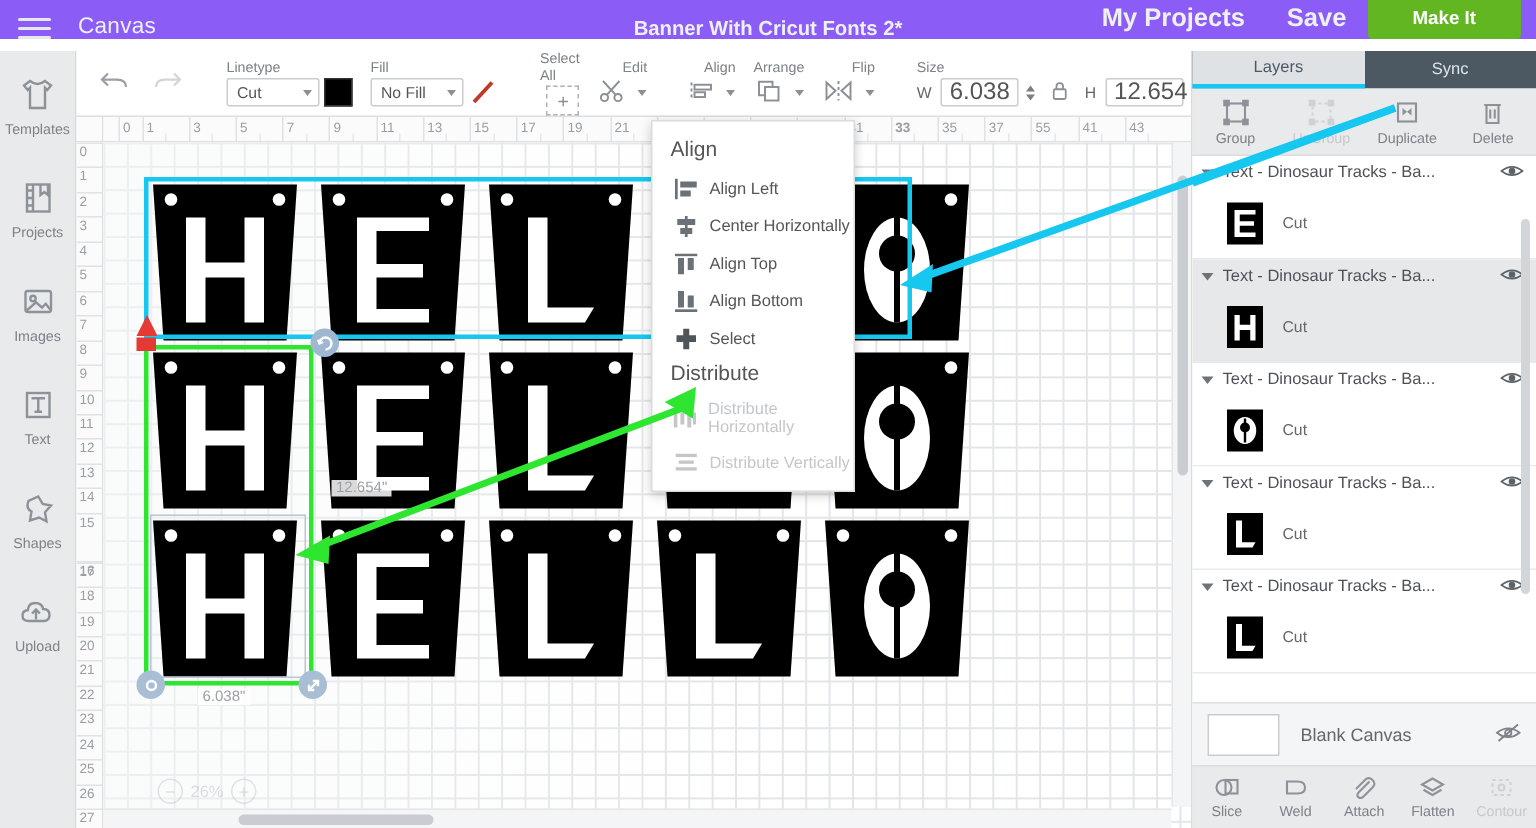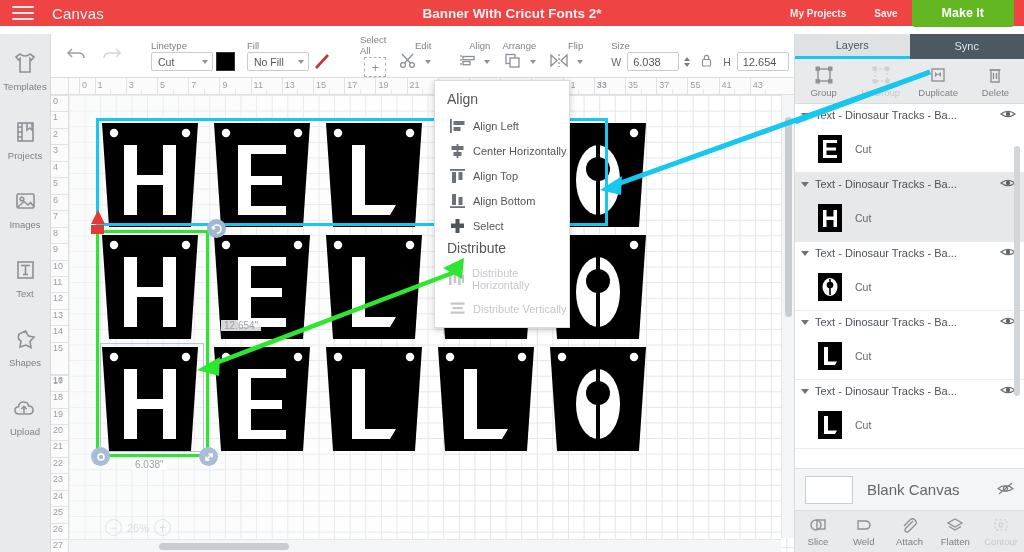--- a/index.html
+++ b/index.html
@@ -8,32 +8,32 @@
     font-family: "Liberation Sans", sans-serif;
     font-size: 12px;
     color: #555;
     background: #fff;
   }
   #app { position:relative; width:1024px; height:552px; overflow:hidden; }
 
   
   .topbar {
     position:absolute; left:0; top:0; width:1024px; height:26px;
-    background:#ef4444; display:flex; align-items:center;
+    background:#8b5cf6; display:flex; align-items:flex-end;
   }
   .hamburger { width:46px; display:flex; flex-direction:column; align-items:center;
      justify-content:center; gap:4px; cursor:pointer; }
   .hamburger i { display:block; width:22px; height:2px; background:#e6eaed; border-radius:1px;}
   .topbar .canvas-label { color:#eef1f3; font-size:15px; margin-left:6px; letter-spacing:.2px;}
   .topbar .doc-title {
     position:absolute; left:0; right:0; text-align:center; color:#eef1f3;
     font-size:13.5px; font-weight:bold; pointer-events:none;
   }
   .topbar .right { margin-left:auto; display:flex; align-items:center; gap:0; padding-right:10px; }
-  .topbar .right .tlink { color:#eef1f3; font-size:10px; font-weight:bold; padding:0 14px; cursor:pointer;}
+  .topbar .right .tlink { color:#eef1f3; font-size:17px; font-weight:bold; padding:0 14px; cursor:pointer;}
   .makeit {
     background:#62b622; color:#fff; font-size:12.5px; font-weight:bold;
     border:none; border-radius:3px; padding:7px 30px; cursor:pointer;
   }
 
   
   .rail {
     position:absolute; left:0; top:34px; width:51px; height:518px;
     background:#e9eaec; border-right:1px solid #d6d8da;
     display:flex; flex-direction:column; align-items:center; padding-top:14px;
@@ -57,21 +57,21 @@
   .undo-redo { display:flex; align-items:center; gap:14px; padding-left:14px; padding-right:6px;}
   .selbox {
     border:1px solid #c9cccf; border-radius:2px; height:19px; min-width:56px;
     display:flex; align-items:center; justify-content:space-between;
     padding:0 4px 0 6px; font-size:10.5px; color:#555; background:#fff;
   }
   .caret { width:0;height:0;border-left:3.5px solid transparent;border-right:3.5px solid transparent;border-top:4px solid #8b9096; margin-left:4px;}
   .swatch { width:19px; height:19px; background:#000; border:1px solid #333; }
   .nofill-slash { width:20px; height:19px; }
   .numbox { border:1px solid #c9cccf; border-radius:2px; height:19px; width:52px;
-     display:flex; align-items:center; padding-left:5px; font-size:11px; background:#fff;}
+     display:flex; align-items:center; padding-left:5px; font-size:16px; background:#fff;}
   .spin { display:flex; flex-direction:column; margin-left:2px; }
   .spin i { width:0;height:0;border-left:3px solid transparent;border-right:3px solid transparent;}
   .spin .up { border-bottom:4px solid #7b8085; margin-bottom:2px;}
   .spin .dn { border-top:4px solid #7b8085; }
   .more { font-size:11px; color:#666; display:flex; align-items:center; gap:5px; padding:0 10px; cursor:pointer;}
   .dashplus { width:22px;height:20px;border:1px dashed #aeb2b6; display:flex;align-items:center;justify-content:center;color:#8b9096;font-size:13px;}
 
   
   .canvasarea { position:absolute; left:51px; top:78px; width:743px; height:474px; background:#fff; overflow:hidden;}
   .ruler-h { position:absolute; left:18px; top:0; right:0; height:17px; background:#fbfbfb; border-bottom:1px solid #dddfe1; overflow:hidden;}
@@ -135,21 +135,21 @@
   .layer { border-bottom:1px solid #e8eaec; background:#fff; }
   .layer.sel { background:#e6e8ea; }
   .layer-head { display:flex; align-items:center; height:22px; padding:0 8px 0 6px; }
   .layer-head .tri { width:0;height:0;border-left:4px solid transparent;border-right:4px solid transparent;border-top:5px solid #6d7479; margin-right:6px;}
   .layer-head .name { font-size:11px; color:#4c5258; flex:1; white-space:nowrap; overflow:hidden;}
   .layer-body { display:flex; align-items:center; height:46px; padding-left:22px; gap:12px;}
   .thumb-box { width:26px; height:30px; }
   .layer-body .cut { font-size:10.5px; color:#666;}
   .blankrow { position:absolute; left:0; right:0; bottom:42px; height:42px; background:#f4f5f6; border-top:1px solid #dcdee0; display:flex; align-items:center; padding:0 10px; gap:14px;}
   .blank-sw { width:48px; height:28px; background:#fff; border:1px solid #c9cccf;}
-  .blankrow .nm { font-size:15px; color:#666; flex:1;}
+  .blankrow .nm { font-size:12px; color:#666; flex:1;}
   .rp-bottom { position:absolute; left:0; right:0; bottom:0; height:42px; background:#e9eaec; border-top:1px solid #dadcde; display:flex;}
   .rp-bitem { flex:1; display:flex; flex-direction:column; align-items:center; justify-content:center; cursor:pointer;}
   .rp-bitem .lbl { font-size:9.5px; color:#7c8288; margin-top:2px;}
   .rp-bitem.disabled .lbl { color:#c6c9cc;}
   .rp-bitem svg { stroke:#8d9298; fill:none; stroke-width:1.4;}
   .rp-bitem.disabled svg { stroke:#cfd2d5;}
   .eye svg { stroke:#5c6369; }
   .layers-scroll { position:absolute; right:2px; top:72px; bottom:44px; width:9px;}
   .layers-scroll .th { position:absolute; left:1px; top:40px; width:6px; height:250px; background:#d3d6d9; border-radius:3px;}
 

